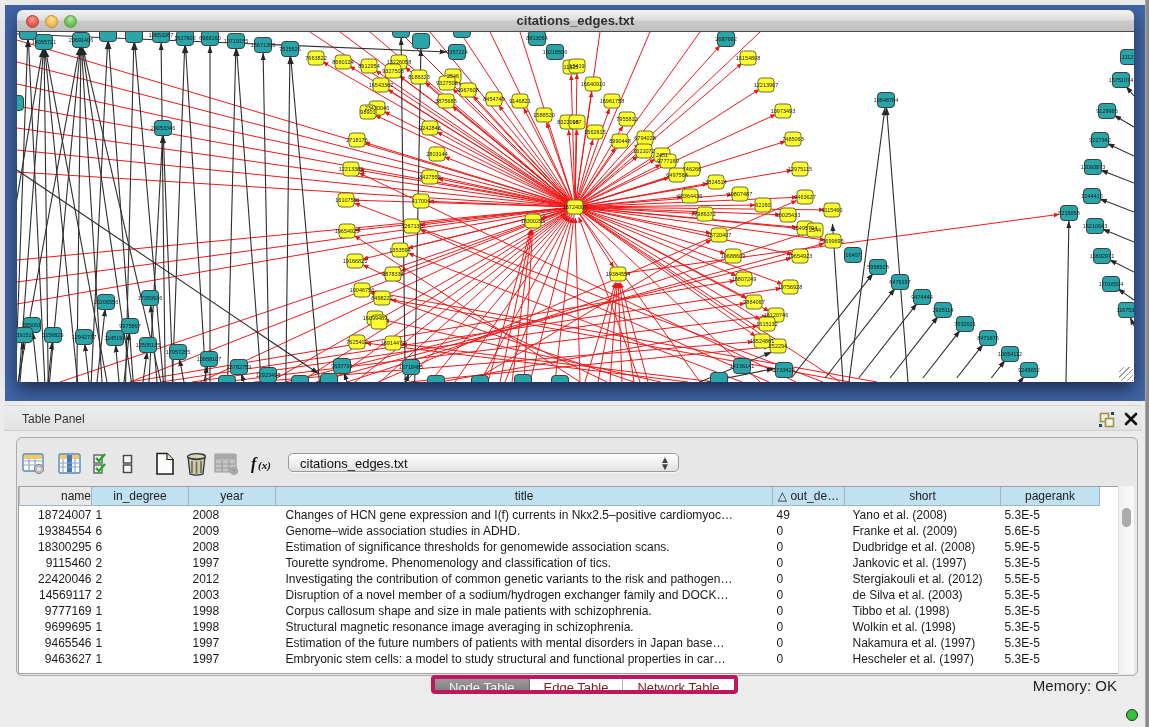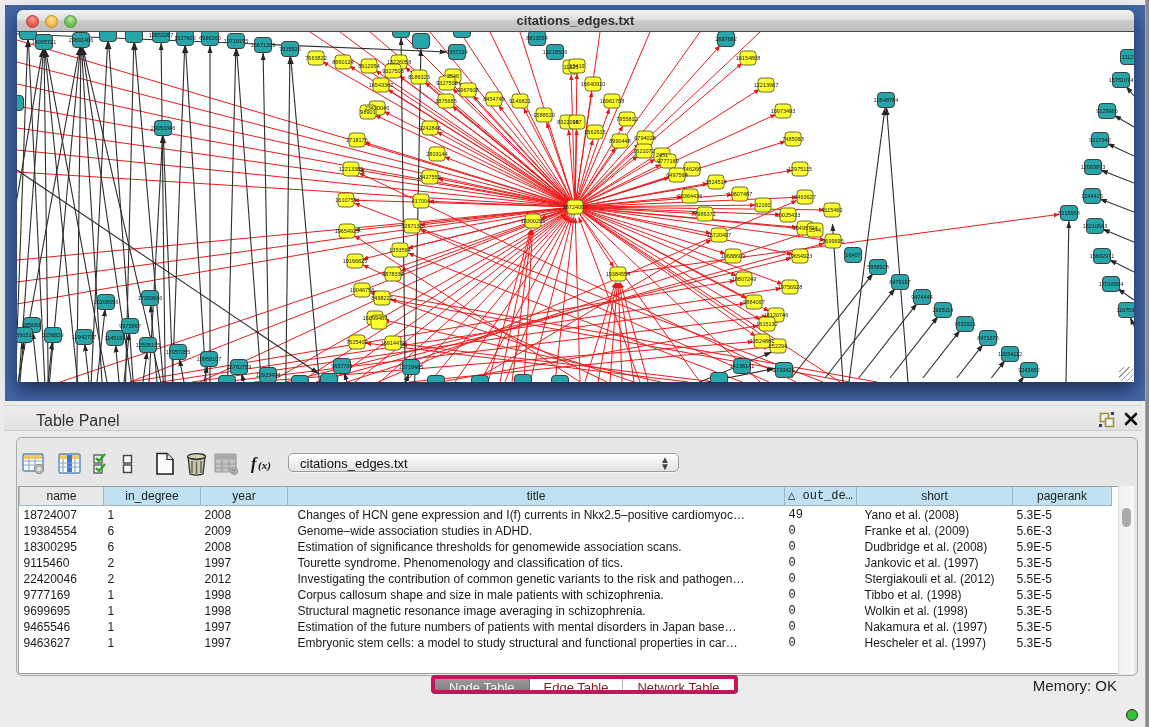--- a/index.html
+++ b/index.html
@@ -27,21 +27,21 @@
 #gview { position:absolute; left:0; top:22px; width:1117px; height:350px; background:#ffffff; overflow:hidden; }
 #grip { position:absolute; right:1px; bottom:1px; width:14px; height:14px;
   background:repeating-linear-gradient(135deg, transparent 0 3px, #9a9a9a 3px 4px); }
 
 
 #lower { position:absolute; left:0; top:401px; width:1149px; height:326px; background:#ececec; }
 
 
 #tpbar { position:absolute; left:4px; top:405px; width:1138px; height:26px;
   background:linear-gradient(#ededed,#e2e2e2); border-top:1px solid #d6d6d6; border-bottom:1px solid #cfcfcf; }
-#tpbar .t { position:absolute; left:32px; top:6px; font-size:16px; color:#333; }
+#tpbar .t { position:absolute; left:18px; top:6px; font-size:12px; color:#333; }
 #tpbar svg { position:absolute; top:5px; }
 
 
 #panel { position:absolute; left:16px; top:437px; width:1122px; height:239px;
   border:1px solid #ababab; border-radius:6px; background:#e7e7e7; }
 
 
 #toolbar { position:absolute; left:0px; top:14px; width:100%; height:26px; }
 #toolbar svg { position:absolute; top:0; }
 
@@ -54,25 +54,25 @@
 #combo .stp { position:absolute; right:8px; top:2px; font-size:10px; color:#444; line-height:7px; }
 
 
 #tablewrap { position:absolute; left:1px; top:48px; width:1103px; height:188px;
   background:#fff; border:1px solid #9f9f9f; border-right:none; overflow:hidden; }
 table { border-collapse:collapse; table-layout:fixed; width:1076px; font-size:12px; color:#1a1a1a; }
 th { height:18px; font-weight:normal; font-size:12px; color:#222;
   background:#bfe1f1; border:1px solid #9fb7c4; border-top:none; text-align:center; padding:0; }
 th.c1 { background:#e8e8e8; border-color:#bdbdbd #9fb7c4 #9fb7c4 #bdbdbd; }
 td { height:13px; line-height:13px; padding:3px 0 0 4px; white-space:nowrap; overflow:hidden; }
-th.c1,td.c1 { width:84px; }
+th.c1,td.c1 { width:72px;text-align:right; }
 th.c2,td.c2 { width:97px; }
 th.c3,td.c3 { width:87px;margin-left:33px; }
 th.c4,td.c4 { width:497px; }
-th.c5,td.c5 { width:72px;font-family:Liberation Mono, monospace; }
+th.c5,td.c5 { width:72px; }
 th.c6,td.c6 { width:156px; }
 th.c7,td.c7 { width:99px; }
 td.c4 { padding-left:10px; }
 td.c6 { padding-left:8px; }
 
 
 #vsb { position:absolute; right:3px; top:48px; width:16px; height:188px;
   background:linear-gradient(90deg,#efefef,#fafafa); border-left:1px solid #e0e0e0; }
 #vsb .thumb { position:absolute; left:3px; top:22px; width:9px; height:19px; border-radius:5px; background:#ababab; }
 
@@ -709,21 +709,21 @@
               <td class="c6">Yano et al. (2008)</td>
               <td class="c7">5.3E-5</td>
             </tr>
 <tr>
               <td class="c1">19384554</td>
               <td class="c2">6</td>
               <td class="c3">2009</td>
               <td class="c4">Genome–wide association studies in ADHD.</td>
               <td class="c5">0</td>
               <td class="c6">Franke et al. (2009)</td>
-              <td class="c7">5.6E-3</td>
+              <td class="c7">5.6E-5</td>
             </tr>
 <tr>
               <td class="c1">18300295</td>
               <td class="c2">6</td>
               <td class="c3">2008</td>
               <td class="c4">Estimation of significance thresholds for genomewide association scans.</td>
               <td class="c5">0</td>
               <td class="c6">Dudbridge et al. (2008)</td>
               <td class="c7">5.9E-5</td>
             </tr>
@@ -737,20 +737,29 @@
               <td class="c7">5.3E-5</td>
             </tr>
 <tr>
               <td class="c1">22420046</td>
               <td class="c2">2</td>
               <td class="c3">2012</td>
               <td class="c4">Investigating the contribution of common genetic variants to the risk and pathogen…</td>
               <td class="c5">0</td>
               <td class="c6">Stergiakouli et al. (2012)</td>
               <td class="c7">5.5E-5</td>
+            </tr>
+<tr>
+              <td class="c1">14569117</td>
+              <td class="c2">2</td>
+              <td class="c3">2003</td>
+              <td class="c4">Disruption of a novel member of a sodium/hydrogen exchanger family and DOCK…</td>
+              <td class="c5">0</td>
+              <td class="c6">de Silva et al. (2003)</td>
+              <td class="c7">5.3E-5</td>
             </tr>
 <tr>
               <td class="c1">9777169</td>
               <td class="c2">1</td>
               <td class="c3">1998</td>
               <td class="c4">Corpus callosum shape and size in male patients with schizophrenia.</td>
               <td class="c5">0</td>
               <td class="c6">Tibbo et al. (1998)</td>
               <td class="c7">5.3E-5</td>
             </tr>

